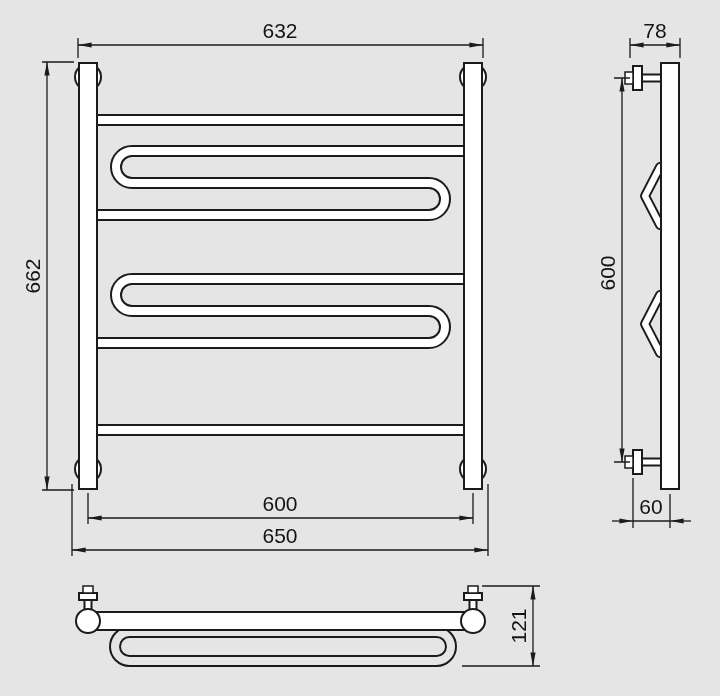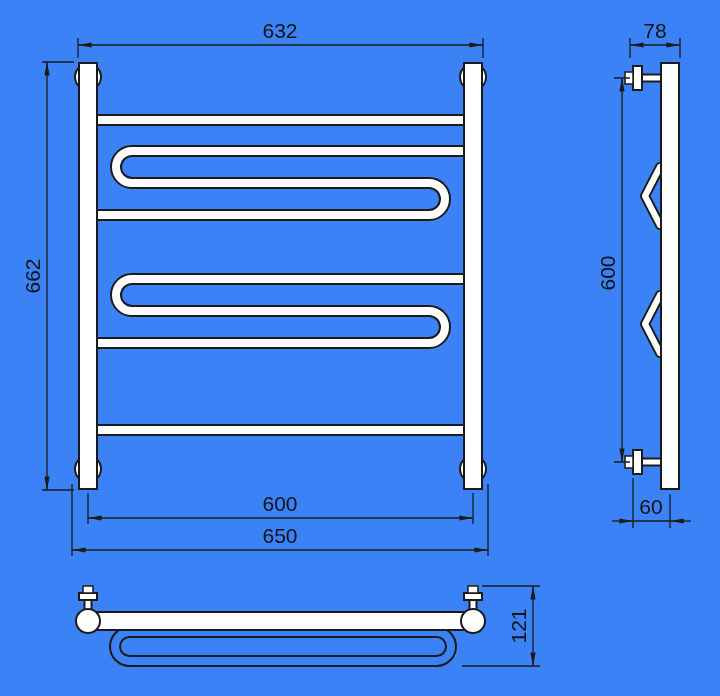--- a/index.html
+++ b/index.html
@@ -1,16 +1,16 @@
 <!DOCTYPE html>
 <html><head>
 <meta charset="utf-8">
 <style>
   html,body{margin:0;padding:0;background:#fff;}
-  .canvas{position:relative;width:720px;height:696px;background:#3b82f6;overflow:hidden;}
+  .canvas{position:relative;width:720px;height:696px;background:#e5e5e5;overflow:hidden;}
   svg{position:absolute;left:0;top:0;}
   .k{stroke:#1b1b1b;fill:none;}
   .w{stroke:#ffffff;fill:none;}
   .thin{stroke:#1b1b1b;stroke-width:1.3;fill:none;}
   .edge{stroke:#1b1b1b;stroke-width:2;fill:none;}
   .fillw{fill:#ffffff;stroke:#1b1b1b;stroke-width:2;}
   .fillw-thin{fill:#ffffff;stroke:#1b1b1b;stroke-width:1.5;}
   text{font-family:"Liberation Sans",sans-serif;font-size:21px;fill:#141414;}
 </style>
 </head>

